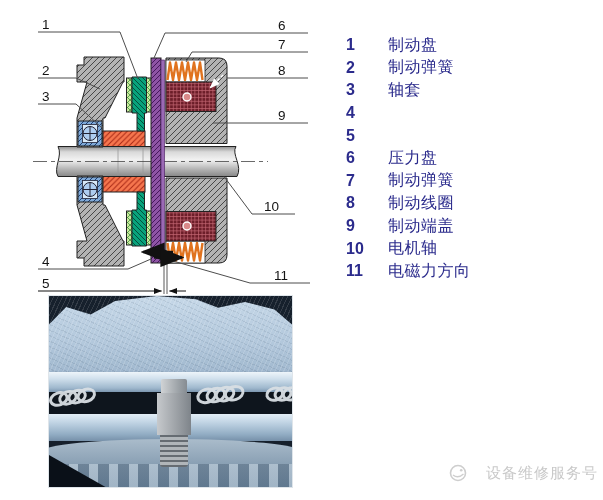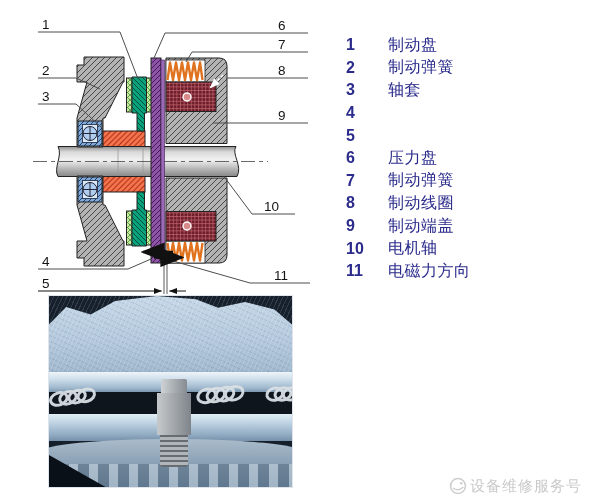--- a/index.html
+++ b/index.html
@@ -33,22 +33,22 @@
     background:repeating-linear-gradient(90deg,rgba(226,236,244,.5) 0 9px,rgba(52,72,94,.4) 9px 20px);}
   .ph-wedge{left:0;top:159px;width:60px;height:34px;background:#0a1018;
     clip-path:polygon(0 0,0 100%,100% 100%);}
   .stud-top{left:112px;top:83px;width:26px;height:15px;border-radius:2px 2px 0 0;
     background:linear-gradient(90deg,#d0d3d5,#9aa0a5 70%,#868c92);}
   .stud-block{left:108px;top:97px;width:34px;height:42px;
     background:linear-gradient(90deg,#c6c9cc,#94999e 70%,#7e848a);}
   .stud-threads{left:111px;top:139px;width:28px;height:32px;border-radius:0 0 3px 3px;
     background:repeating-linear-gradient(0deg,#666c72 0 2px,#b0b5b9 2px 5px);}
   
-  #watermark{position:absolute;left:448px;top:463px;display:flex;align-items:center;gap:2px;
-    color:#c9c9c9;font-size:15px;letter-spacing:1px;margin-top:13px;}
+  #watermark{position:absolute;left:448px;top:463px;display:flex;align-items:center;gap:18px;
+    color:#c9c9c9;font-size:15px;letter-spacing:1px;}
 </style>
 </head>
 <body>
 
 <div id="stage">
 
   <svg id="diagram" width="320" height="295" viewBox="0 0 320 295" style="position:absolute;left:0;top:0;">
     <defs>
       <pattern id="pG" width="6" height="6" patternUnits="userSpaceOnUse">
         <rect width="6" height="6" fill="#b3b3b3"></rect>

